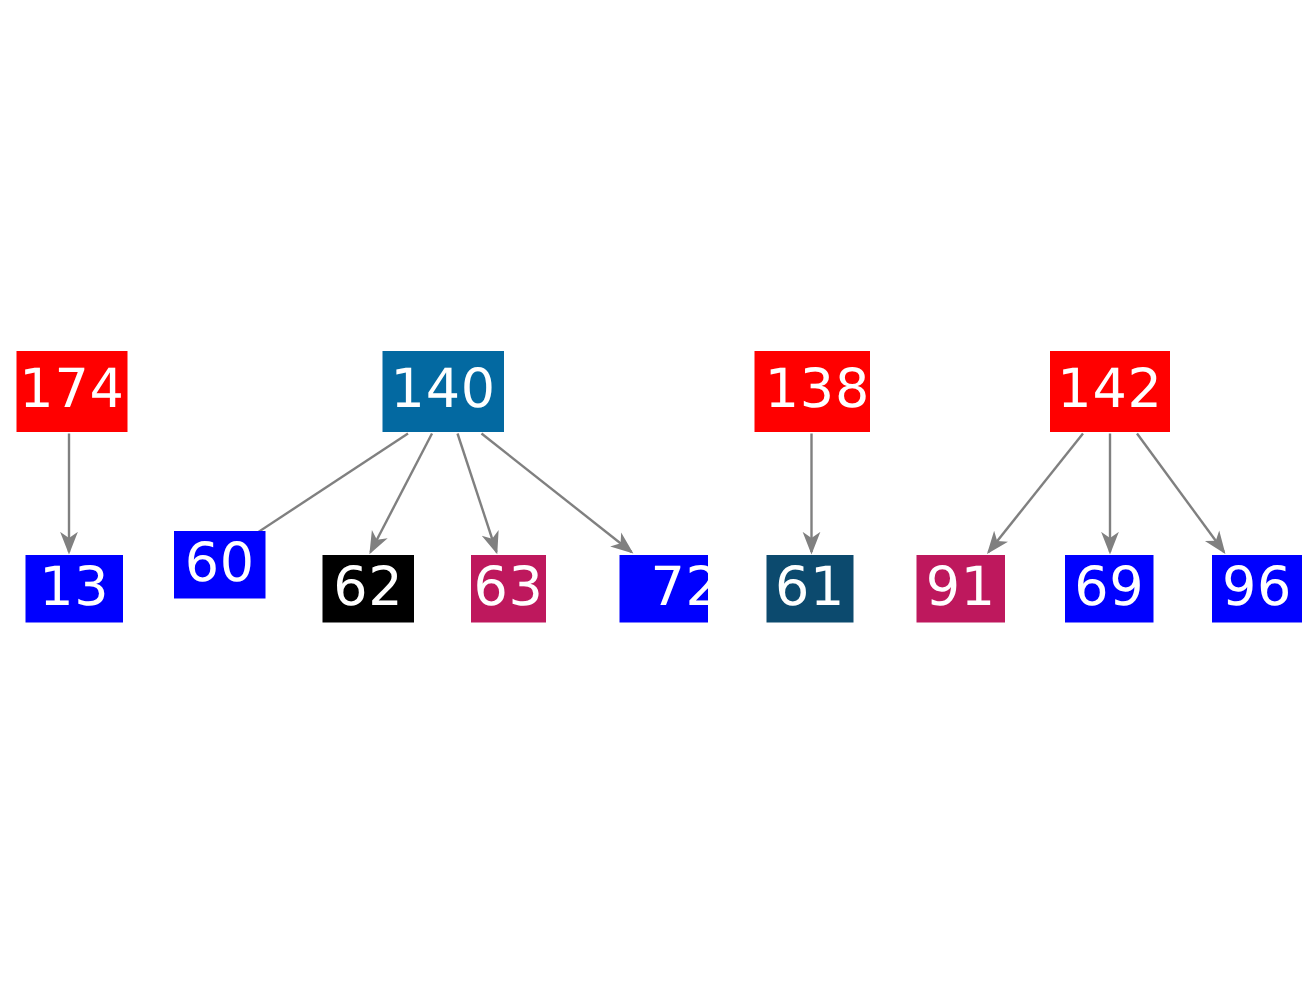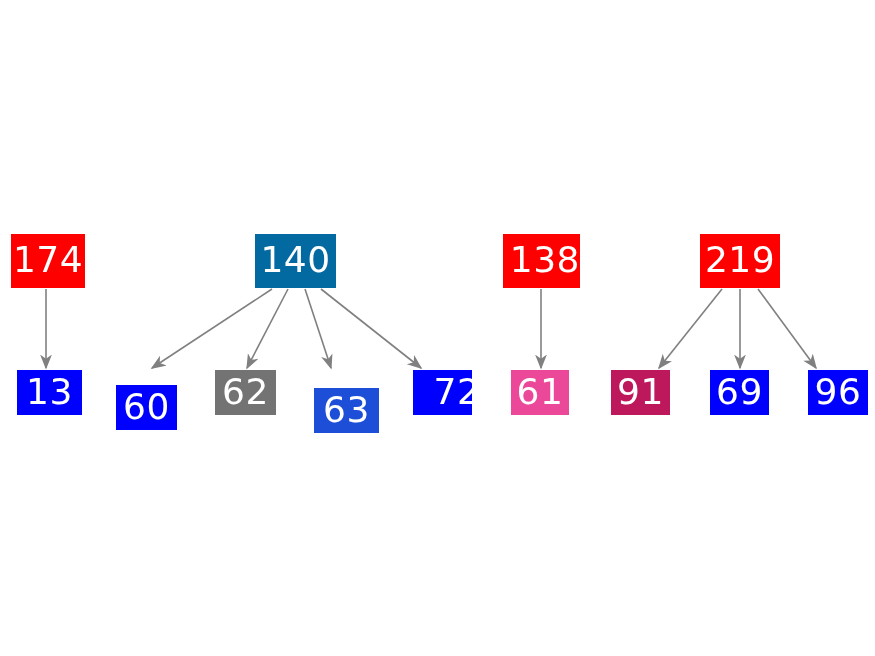--- a/index.html
+++ b/index.html
@@ -72,38 +72,38 @@
       <div class="node node-parent" style="left: 11px; top: 234px; width: 74px; height: 54px; background: rgb(255, 0, 0);">
         <span class="node-label" style="color: rgb(255, 255, 255);">174</span>
       </div>
       <div class="node node-parent" style="left: 255px; top: 234px; width: 81px; height: 54px; background: #0369a1;">
         <span class="node-label" style="color: rgb(255, 255, 255);">140</span>
       </div>
       <div class="node node-parent" style="left: 503px; top: 234px; width: 77px; height: 54px; background: rgb(255, 0, 0); justify-content: flex-end;">
         <span class="node-label" style="color: rgb(255, 255, 255);">138</span>
       </div>
       <div class="node node-parent" style="left: 700px; top: 234px; width: 80px; height: 54px; background: rgb(255, 0, 0);">
-        <span class="node-label" style="color: rgb(255, 255, 255);">219</span>
+        <span class="node-label" style="color: rgb(255, 255, 255);">142</span>
       </div>
       <div class="node node-child" style="left: 17px; top: 370px; width: 65px; height: 45px; background: rgb(0, 0, 255);">
         <span class="node-label" style="color: rgb(255, 255, 255);">13</span>
       </div>
-      <div class="node node-child" style="left: 116px; top: 385px; width: 61px; height: 45px; background: rgb(0, 0, 255);">
+      <div class="node node-child" style="left: 116px; top: 354px; width: 61px; height: 45px; background: rgb(0, 0, 255);">
         <span class="node-label" style="color: rgb(255, 255, 255);">60</span>
       </div>
-      <div class="node node-child" style="left: 215px; top: 370px; width: 61px; height: 45px; background: #737373;">
+      <div class="node node-child" style="left: 215px; top: 370px; width: 61px; height: 45px; background: #000000;">
         <span class="node-label" style="color: rgb(255, 255, 255);">62</span>
       </div>
-      <div class="node node-child" style="left: 314px; top: 388px; width: 65px; height: 45px; background: #1d4ed8;">
+      <div class="node node-child" style="left: 314px; top: 370px; width: 50px; height: 45px; background: #be185d;">
         <span class="node-label" style="color: rgb(255, 255, 255);">63</span>
       </div>
       <div class="node node-child" style="left: 413px; top: 370px; width: 59px; height: 45px; background: rgb(0, 0, 255);">
         <span class="node-label" style="color: rgb(255, 255, 255); margin-left: 29px;">72</span>
       </div>
-      <div class="node node-child" style="left: 511px; top: 370px; width: 58px; height: 45px; background: #ec4899;">
+      <div class="node node-child" style="left: 511px; top: 370px; width: 58px; height: 45px; background: #0c4a6e;">
         <span class="node-label" style="color: rgb(255, 255, 255);">61</span>
       </div>
       <div class="node node-child" style="left: 611px; top: 370px; width: 59px; height: 45px; background: #be185d;">
         <span class="node-label" style="color: rgb(255, 255, 255);">91</span>
       </div>
       <div class="node node-child" style="left: 710px; top: 370px; width: 59px; height: 45px; background: rgb(0, 0, 255);">
         <span class="node-label" style="color: rgb(255, 255, 255);">69</span>
       </div>
       <div class="node node-child" style="left: 808px; top: 370px; width: 60px; height: 45px; background: rgb(0, 0, 255);">
         <span class="node-label" style="color: rgb(255, 255, 255);">96</span>

